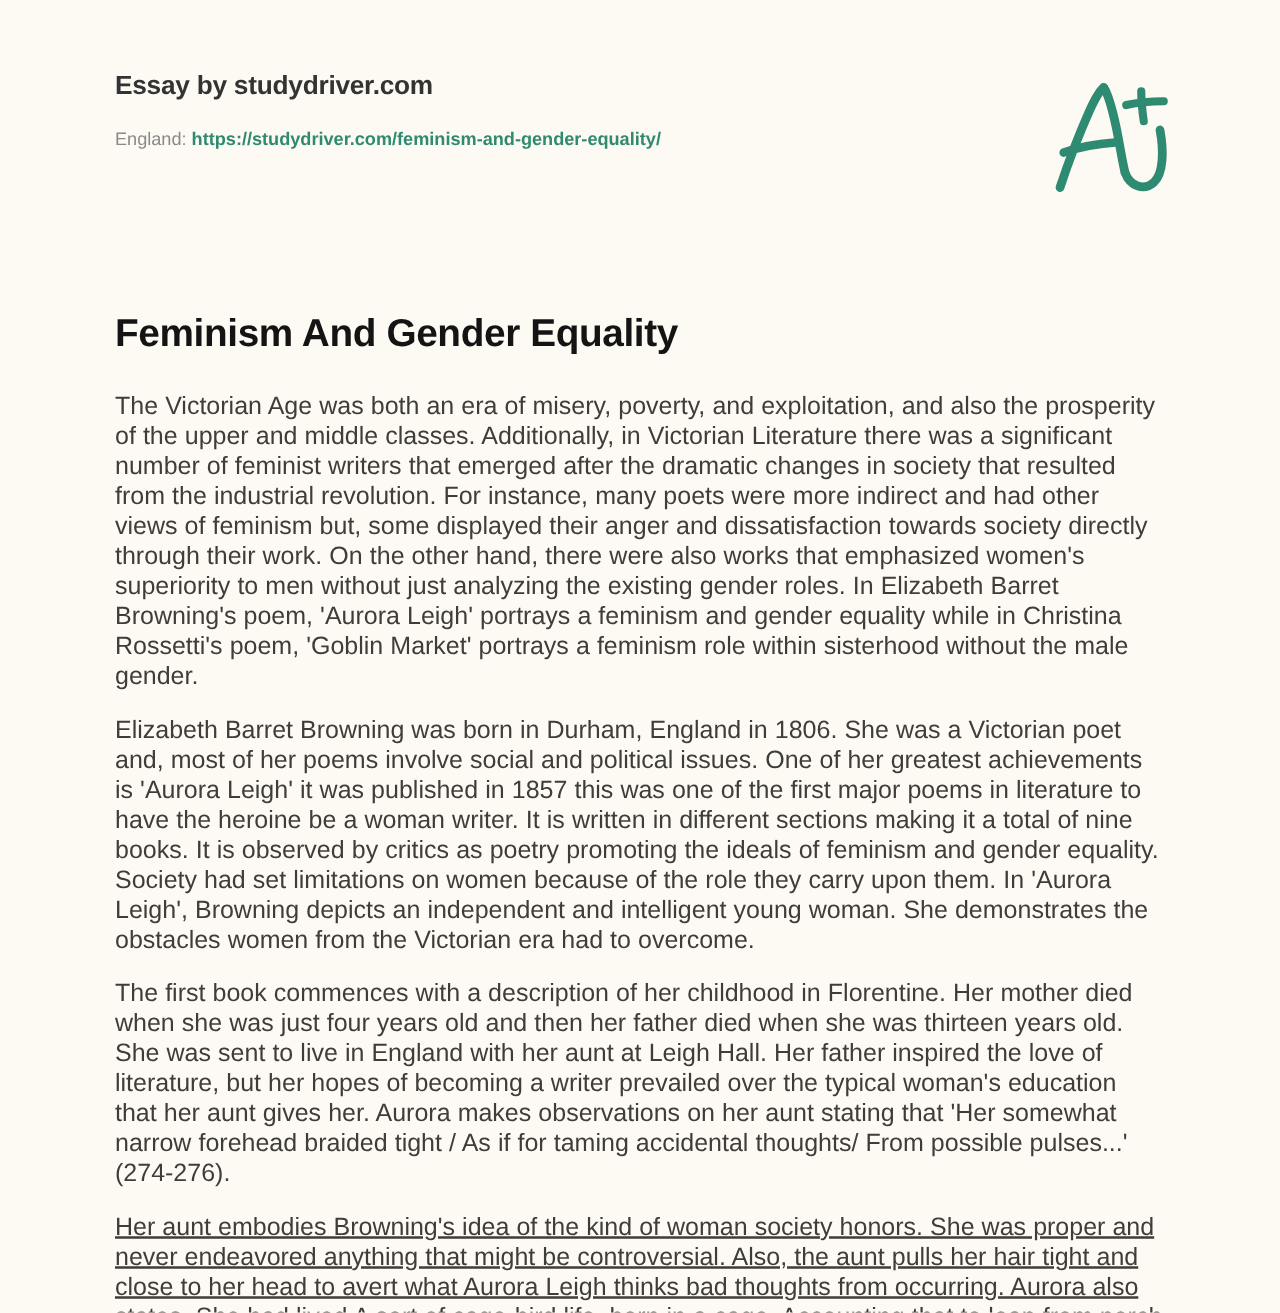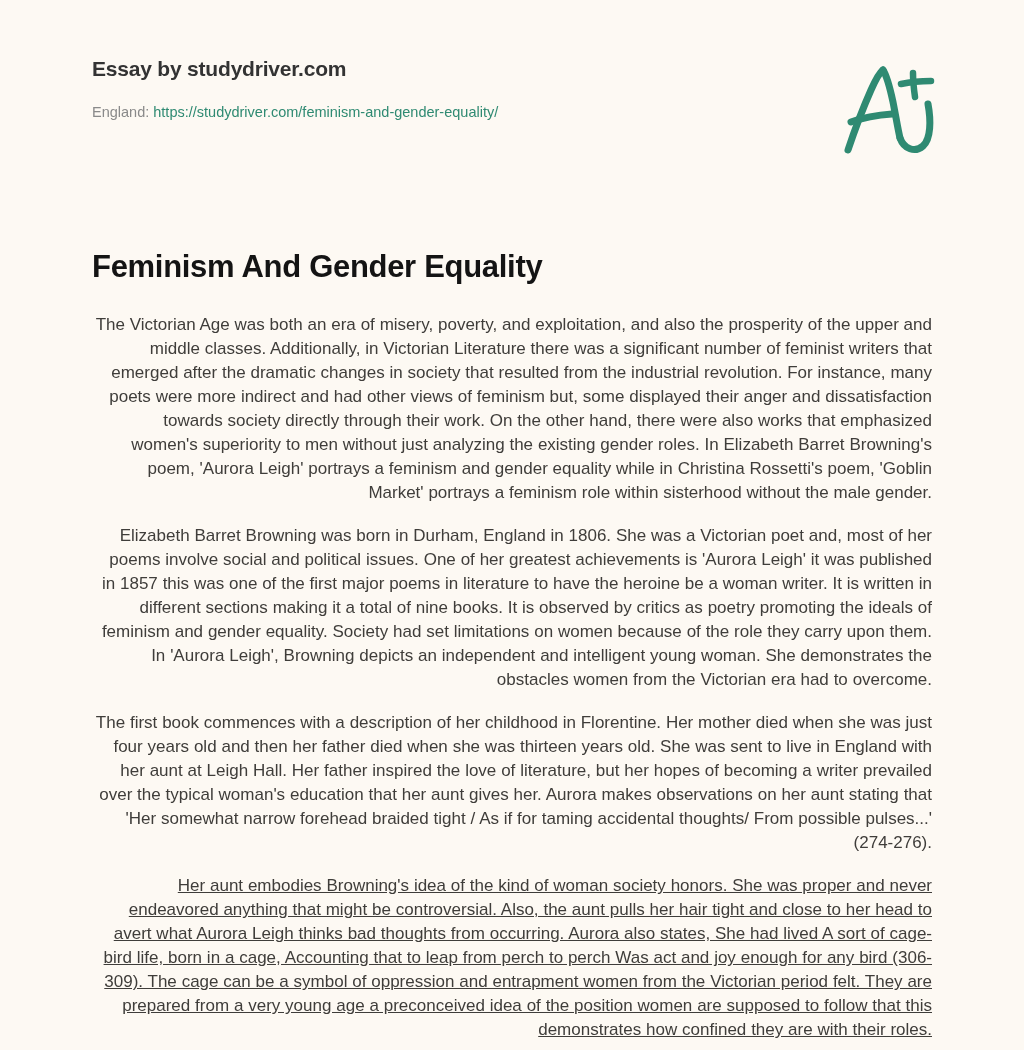--- a/index.html
+++ b/index.html
@@ -49,20 +49,21 @@
     white-space: nowrap;
   }
 
   .source-label {
     color: #8a8a8a;
   }
 
   .source-link {
     color: #2f8a72;
     text-decoration: none;
+    font-weight: bold;
   }
 
   
   .logo {
     position: absolute;
     top: 54px;
     right: 74px;
     width: 120px;
     height: 110px;
   }
@@ -85,25 +86,25 @@
 
   
   .body-copy {
     padding: 28px 92px 0 92px;
     box-sizing: border-box;
     width: 1024px;
   }
 
   .body-copy p {
     margin: 0 0 19px 0;
-    font-size: 17px;
+    font-size: 20px;
     line-height: 24px;
     color: #3f3d3a;
     max-width: 841px;
-    text-align: right;
+    text-align: left;
     word-spacing: 0.1px;
   }
 
   .body-copy p:last-child {
     margin-bottom: 0;
     text-decoration: underline;
   }
 </style>
 </head>
 <body>

